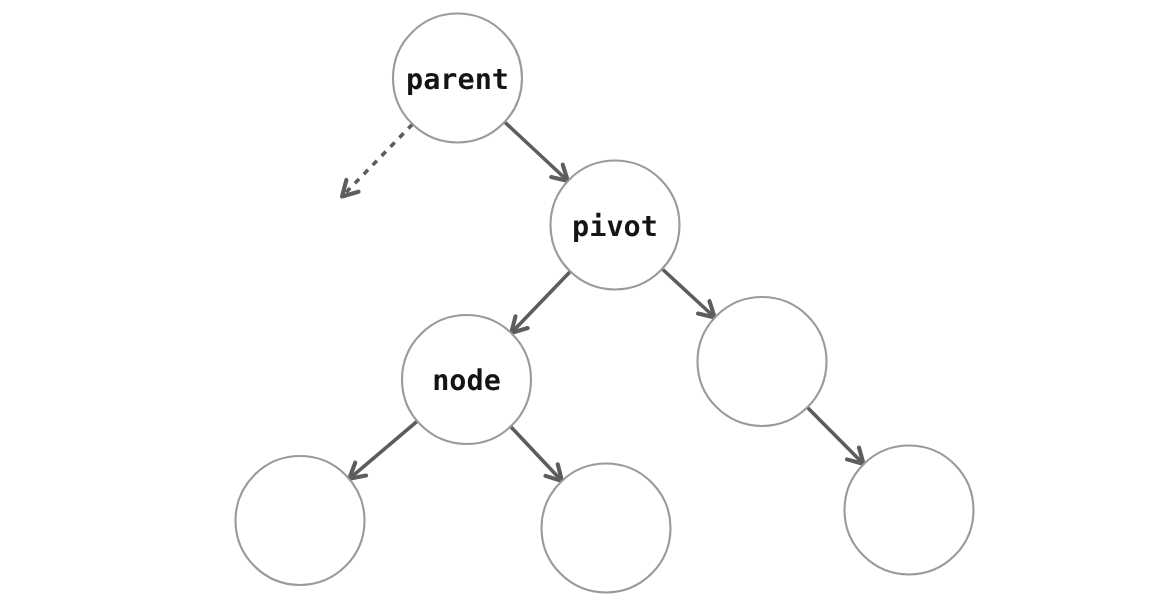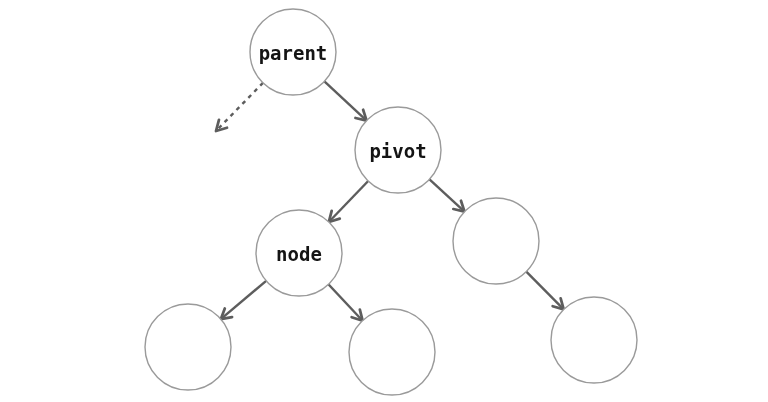--- a/index.html
+++ b/index.html
@@ -6,20 +6,21 @@
     margin: 0;
     padding: 0;
     background: #ffffff;
   }
   .canvas {
     position: relative;
     width: 716px;
     height: 402px;
     background: #ffffff;
     overflow: hidden;
+    margin-left: 12px;
   }
   .canvas svg {
     display: block;
   }
   .canvas svg text {
     font-family: "DejaVu Sans Mono", monospace;
     font-weight: bold;
   }
 </style>
 </head>

